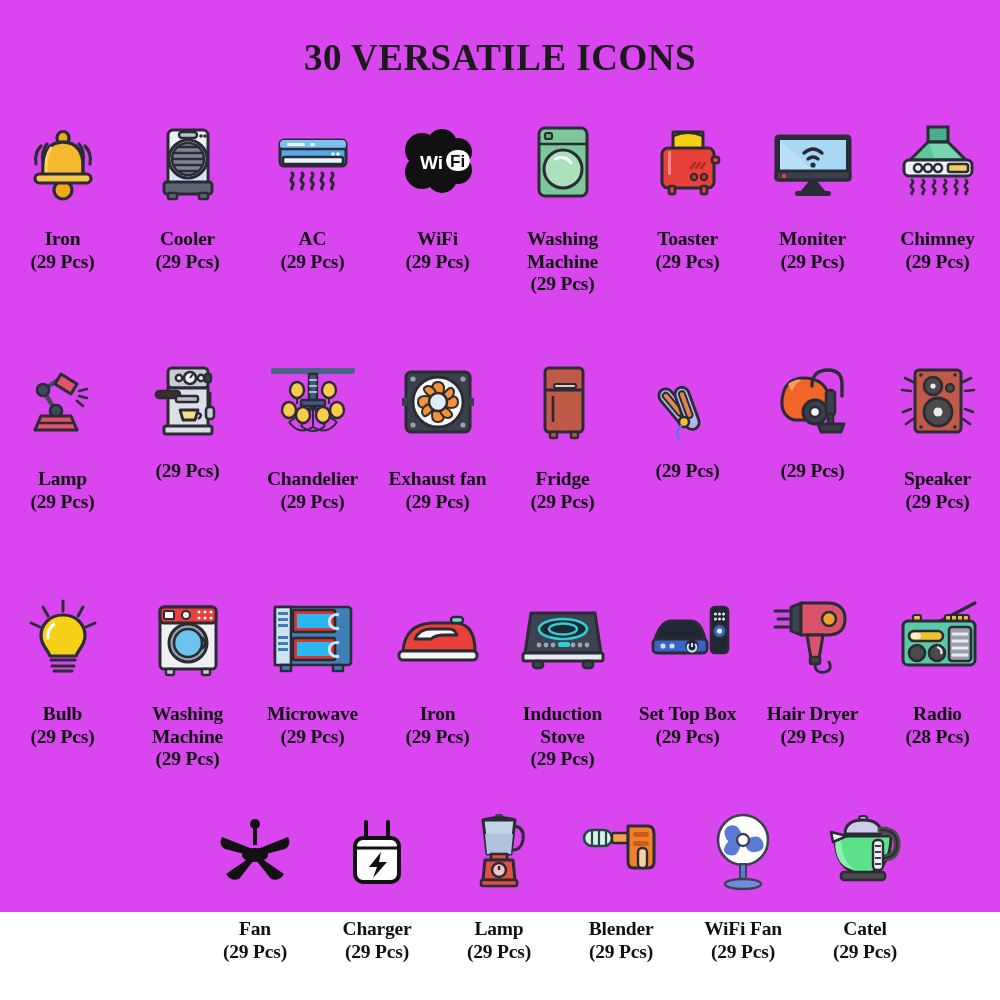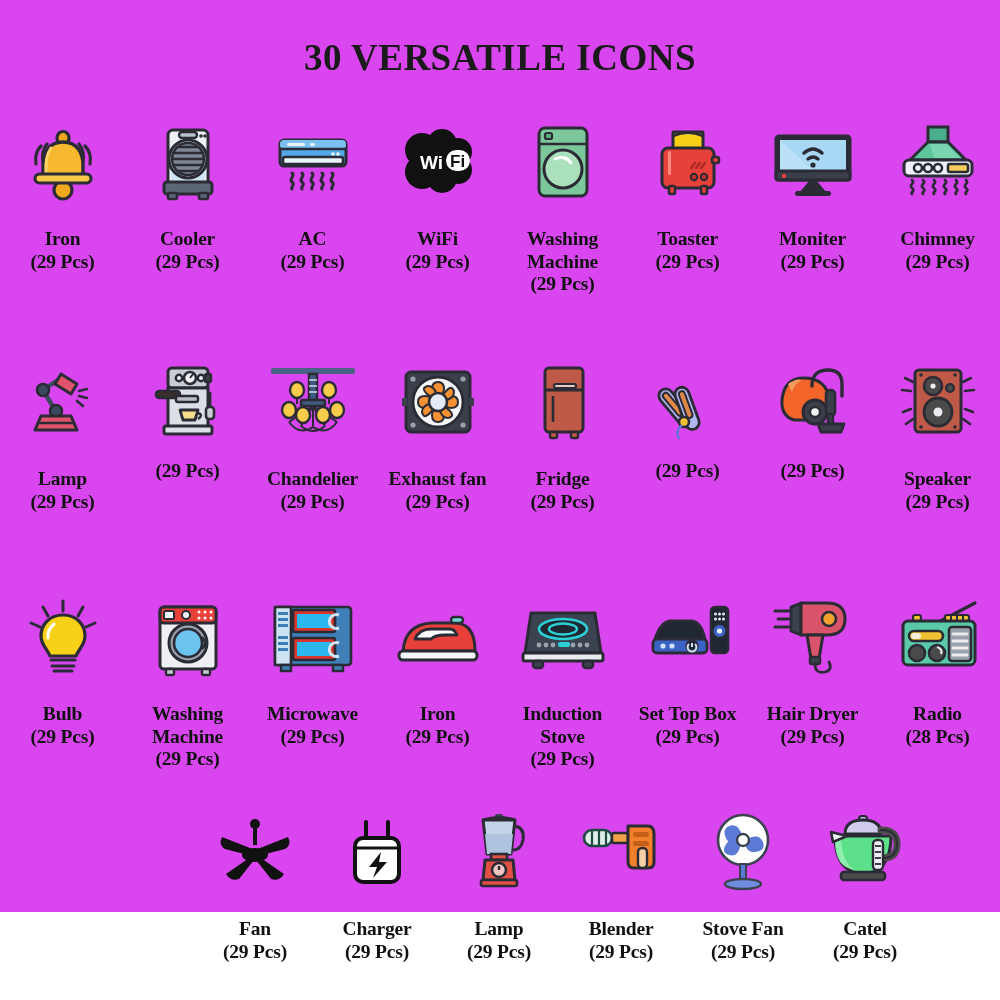--- a/index.html
+++ b/index.html
@@ -746,21 +746,21 @@
             <g fill="#5b7ad6">
               <path d="M42 28 q-4 -16 -14 -12 q-8 4 -2 14 q6 8 16 -2"></path>
               <path d="M44 30 q14 -8 18 2 q3 9 -8 10 q-10 1 -10 -12"></path>
               <path d="M40 32 q-2 16 -12 13 q-9 -3 -2 -12 q6 -8 14 -1"></path>
             </g>
             <circle cx="42" cy="30" r="6" fill="#ffffff" stroke="#3b4250" stroke-width="2.4"></circle>
             <rect x="39" y="54" width="6" height="18" fill="#5b7ad6" stroke="#3b4250" stroke-width="2"></rect>
             <ellipse cx="42" cy="74" rx="18" ry="5" fill="#6f8ce0" stroke="#3b4250" stroke-width="2.4"></ellipse>
           </svg>
         </div>
-        <div class="label">Stove Fan</div>
+        <div class="label">WiFi Fan</div>
         <div class="count">(29 Pcs)</div>
       </div>
 
       <div class="cell">
         <div class="icon-box">
           <svg width="88" height="84" viewBox="0 0 88 84">
             <rect x="38" y="6" width="8" height="5" rx="2.5" fill="#b8b4e0" stroke="#2b2b35" stroke-width="2"></rect>
             <path d="M24 24 q0 -14 18 -14 q18 0 18 14 Z" fill="#cfcbea" stroke="#2b2b35" stroke-width="3" stroke-linejoin="round"></path>
             <path d="M14 26 q0 36 28 38 q28 -2 28 -38 Z" fill="#5de08a" stroke="#2b2b35" stroke-width="3" stroke-linejoin="round"></path>
             <path d="M20 30 q2 24 14 30 q-20 -2 -20 -30 Z" fill="#8eeeae"></path>

